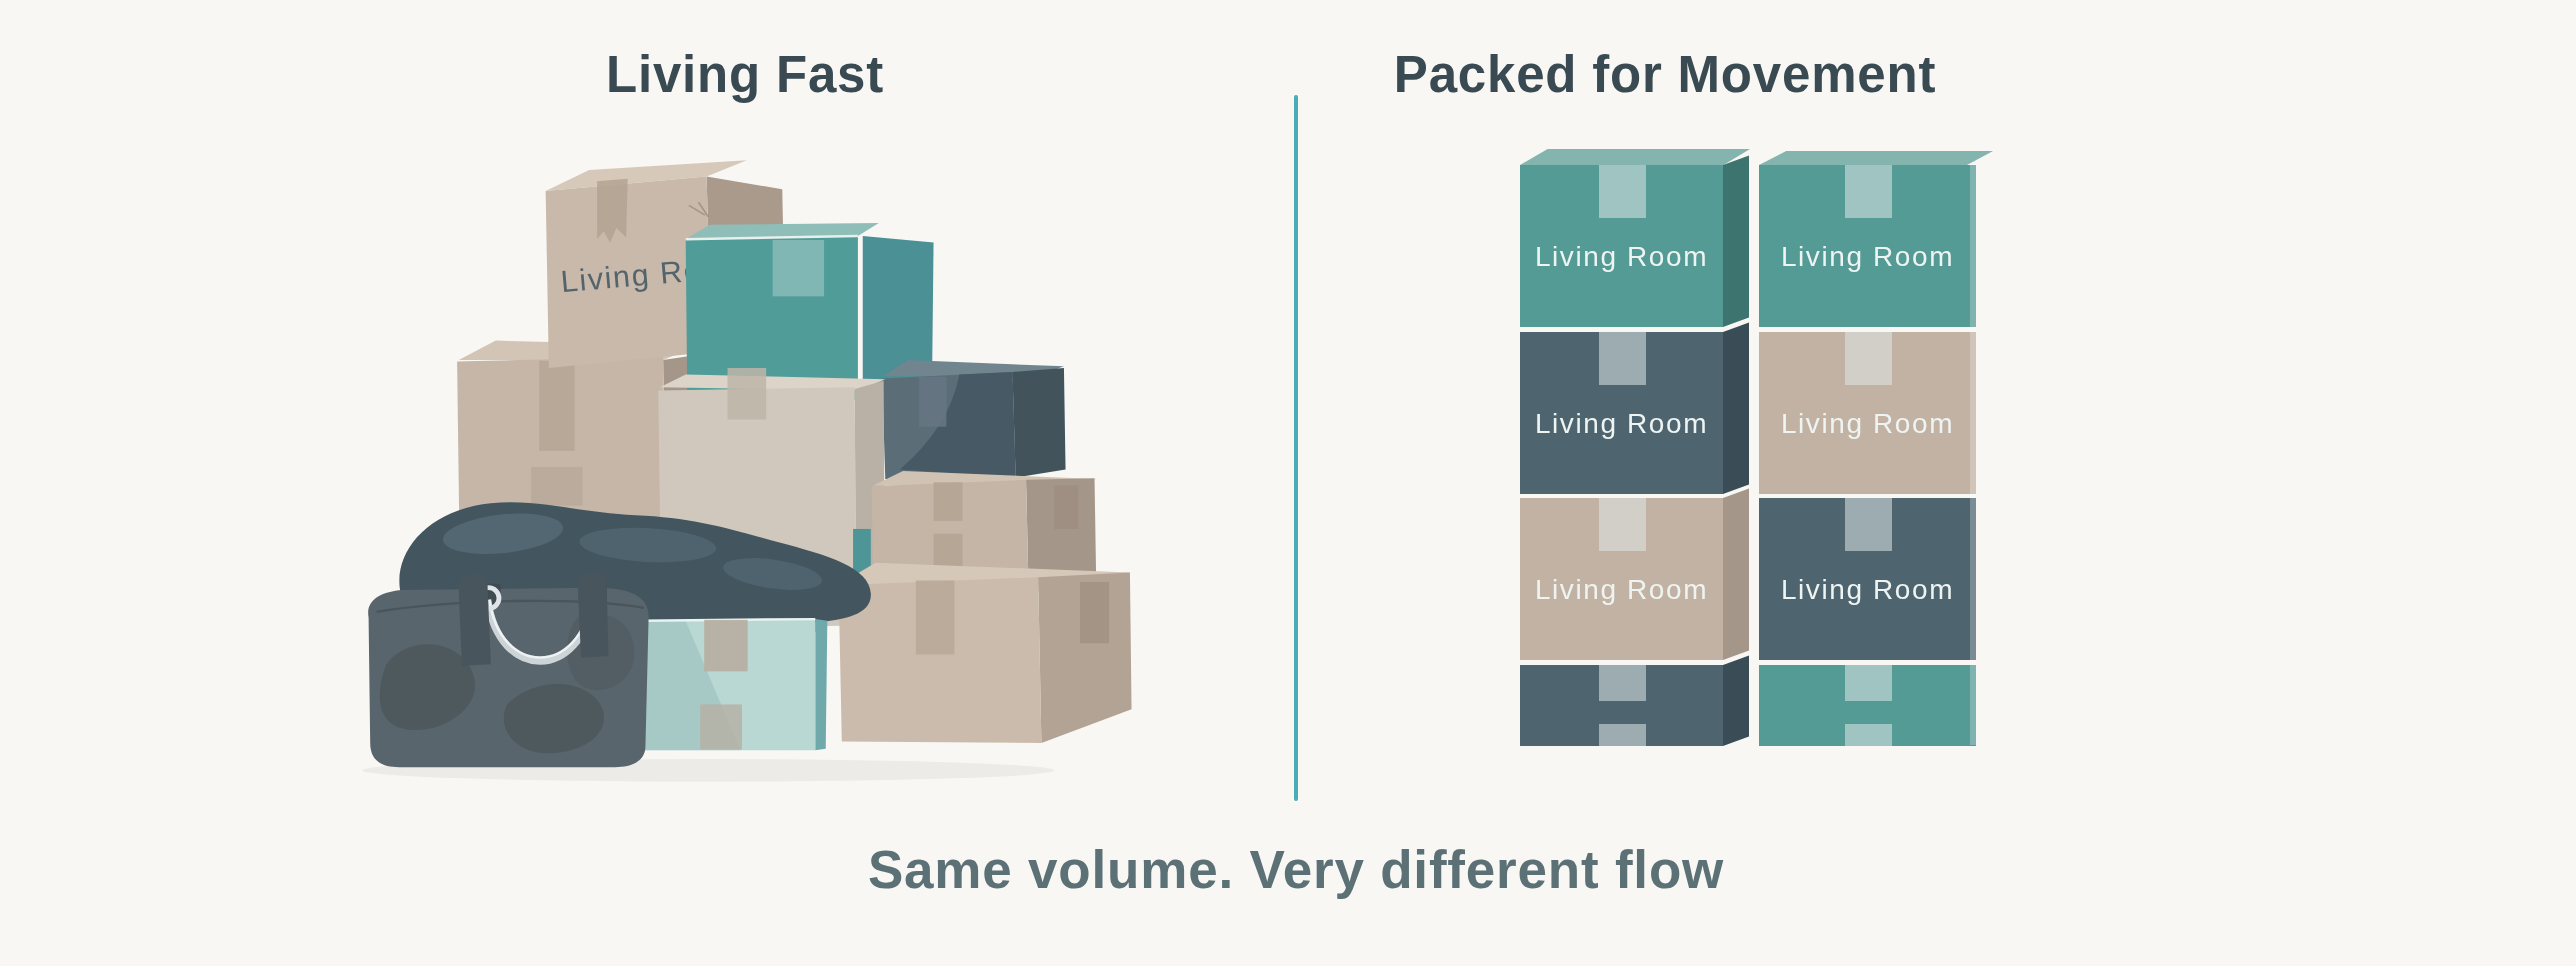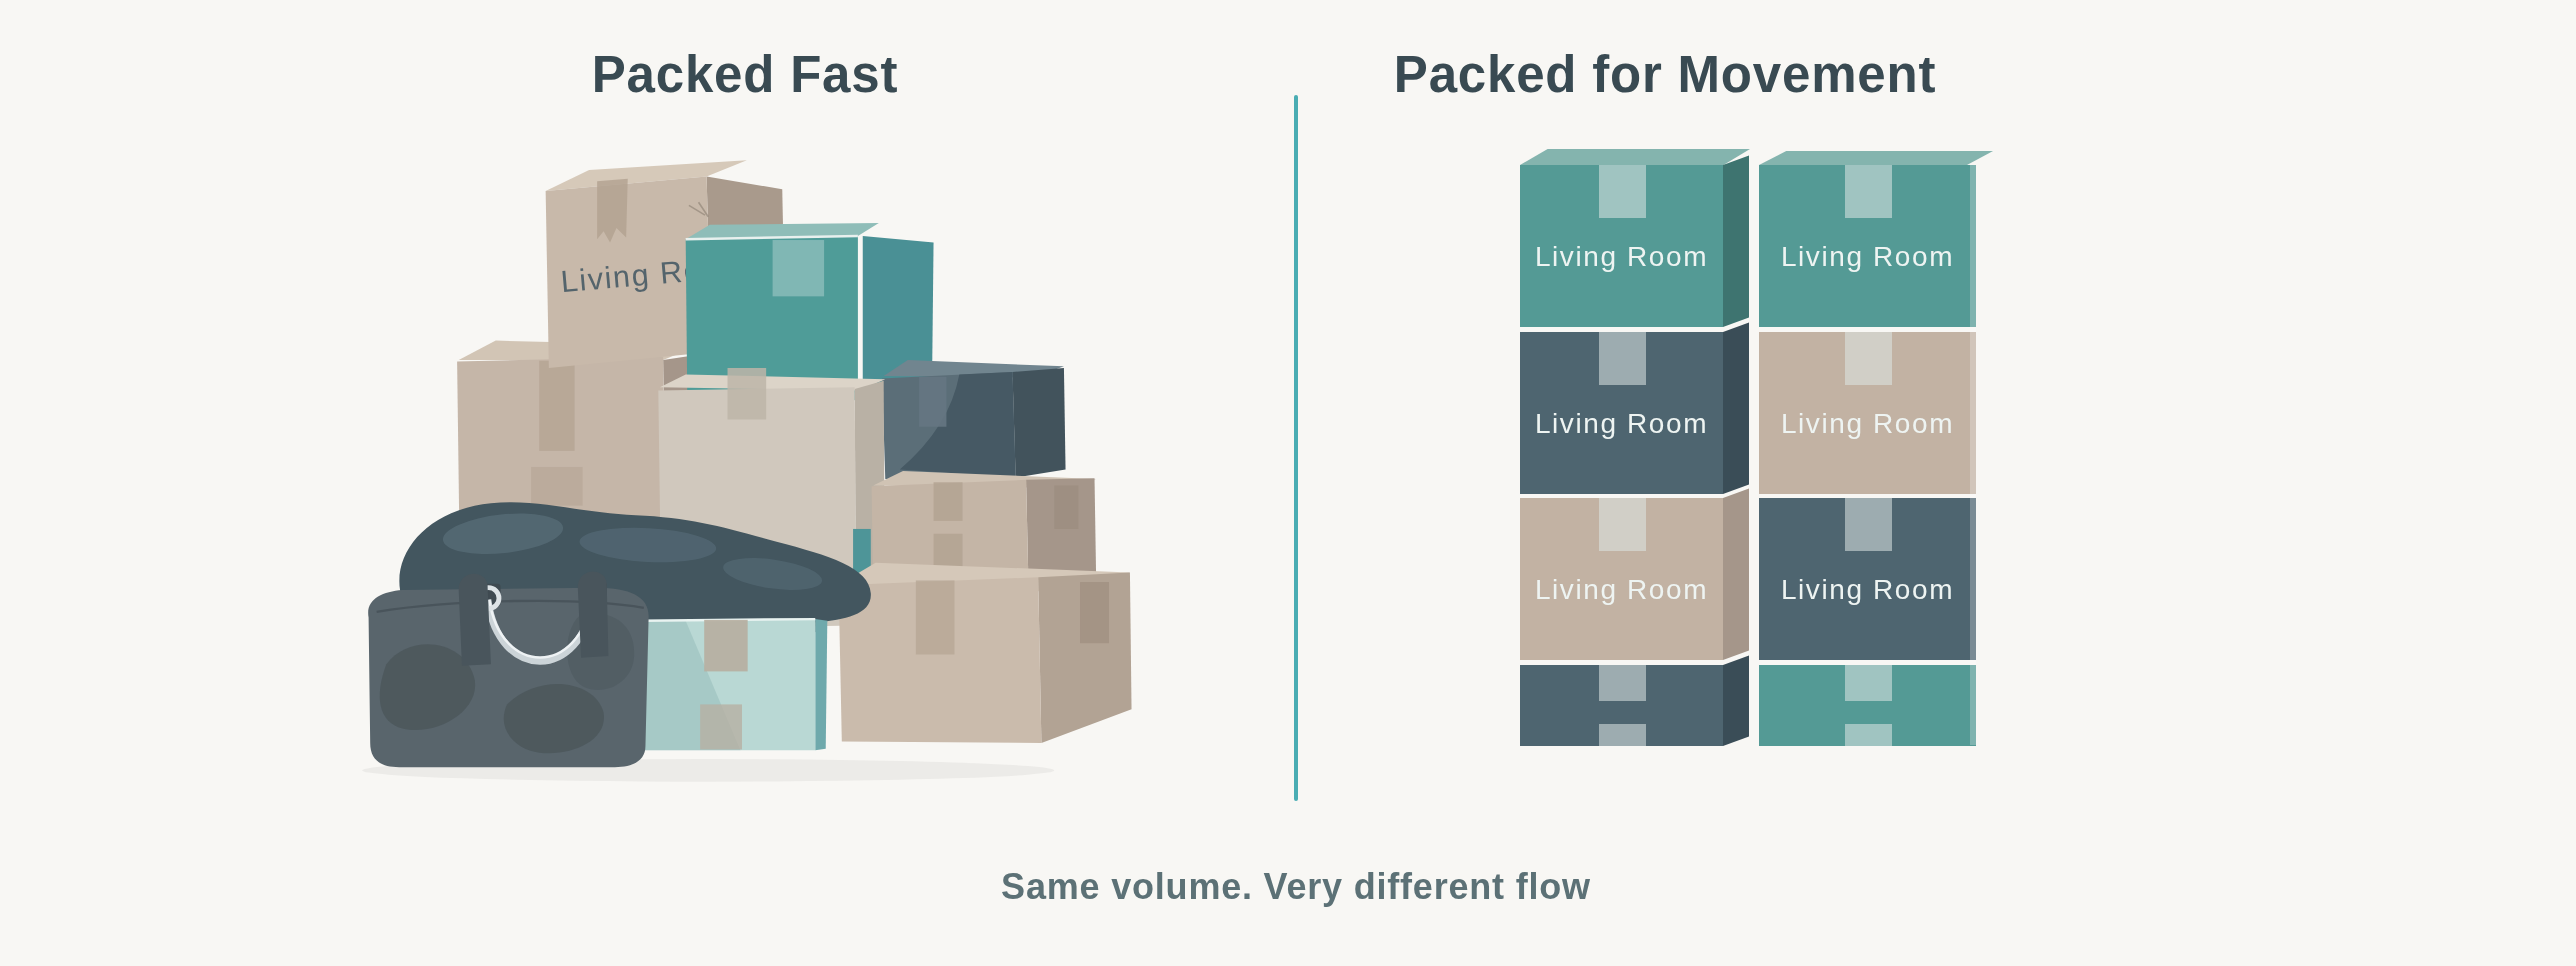--- a/index.html
+++ b/index.html
@@ -8,22 +8,22 @@
     background:var(--background,#f8f7f4);
     font-family:"Liberation Sans",sans-serif;
   }
   .panel-title{
     position:absolute;top:45px;transform:translateX(-50%);
     font-size:51px;font-weight:700;letter-spacing:0.8px;
     color:var(--heading,#394a52);white-space:nowrap;
   }
   .caption{
     position:absolute;top:839px;left:1296px;transform:translateX(-50%);
-    font-size:36px;font-weight:700;letter-spacing:0.8px;
-    color:var(--caption-color,#5c7176);white-space:nowrap;margin-top:27px;
+    font-size:53px;font-weight:700;letter-spacing:0.8px;
+    color:var(--caption-color,#5c7176);white-space:nowrap;
   }
   .divider{
     position:absolute;left:1294px;top:95px;width:4px;height:706px;
     background:var(--divider,#4aadb3);border-radius:2.4px;
   }
   .pile{position:absolute;left:338px;top:149px;width:837px;height:644px;}
 
   
   .stacks{position:absolute;left:1520px;top:149px;width:491px;height:612px;}
   .stack{position:absolute;top:0;height:612px;}
@@ -61,21 +61,21 @@
   .side-seg.s4{top:500px;height:81px;}
   .side-teal{background:var(--teal-side,#3e7470);}
   .side-slate{background:var(--slate-side,#3a4d57);}
   .side-tan{background:var(--tan-side,#a5968a);}
   .stack-b .edge{position:absolute;right:0;top:16px;width:5.6px;height:580px;
     background:rgba(255,255,255,0.25);}
 </style>
 </head>
 <body>
 
-<div class="panel-title" style="left:745px">Packed Fast</div>
+<div class="panel-title" style="left:745px">Living Fast</div>
 <div class="panel-title" style="left:1665px">Packed for Movement</div>
 <div class="divider"></div>
 
 <svg class="pile" viewBox="0 0 1040 800" xmlns="http://www.w3.org/2000/svg">
   <ellipse cx="460" cy="772" rx="430" ry="14" fill="rgba(80,85,90,0.07)"></ellipse>
 
   <g>
     <polygon points="150,262 196,238 448,244 404,262" fill="#d2c5b5"></polygon>
     <polygon points="404,262 470,252 474,470 408,480" fill="var(--tan-side,#a5968a)"></polygon>
     <polygon points="148,264 404,258 408,560 152,568" fill="#c5b6a8"></polygon>

